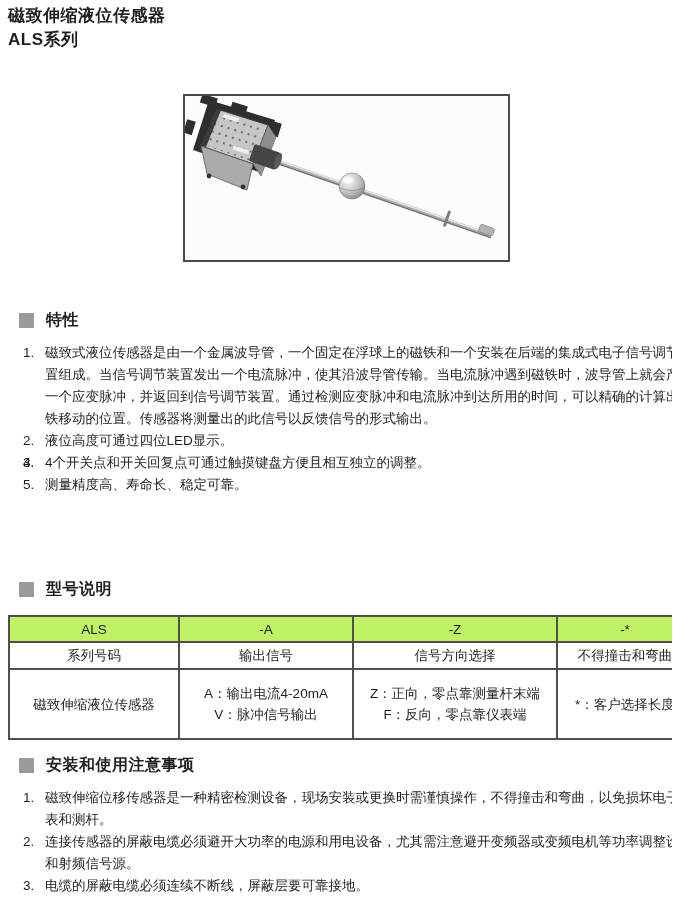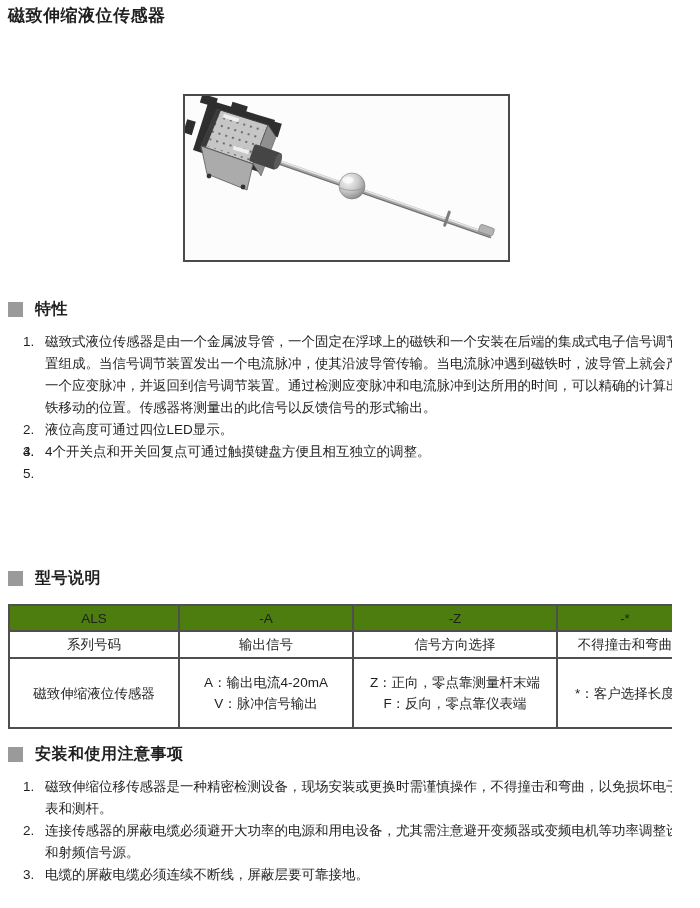--- a/index.html
+++ b/index.html
@@ -26,21 +26,21 @@
     background:#fcfcfc;
     box-sizing:border-box;
   }
   .figure-box svg { display:block; }
   .section { position:absolute; width:686px; }
   #features-section { left:8px; top:299px; }
   #model-section    { left:8px; top:568px; }
   #install-section  { left:8px; top:744px; }
   .section-heading {
     display:flex; align-items:center;
-    margin:0; padding:0;
+    margin:11px; padding:0;
     font-size:16px; font-weight:700; line-height:20px;
     letter-spacing:0.5px;
   }
   .sq-bullet {
     width:15px; height:15px;
     background:#9a9a9a;
     margin-right:12px;
     flex:0 0 auto;
   }
   .numlist {
@@ -56,31 +56,32 @@
     margin-top:16px;
     text-align:center;
     font-size:13.5px;
     table-layout:fixed;
   }
   table.model-table td {
     border:2px solid #4f4f4f;
     padding:0 4px;
     overflow:hidden;
   }
-  tr.codes-row td { background:#4d7c0f; height:24px; }
+  tr.codes-row td { background:#bef264; height:24px; }
   tr.labels-row td { height:25px;border-radius:9px; }
   tr.body-row td { height:68px; line-height:21px; }
 </style>
 </head>
 <body>
 
 <div class="page">
 
   <div class="title-block">
     <div>磁致伸缩液位传感器</div>
+    <div>ALS系列</div>
   </div>
 
   <div class="figure-box">
     <svg width="323" height="164" viewBox="0 0 323 164">
       <defs>
         <radialGradient id="floatGrad" cx="35%" cy="30%" r="75%">
           <stop offset="0%" stop-color="#f8f8f8"></stop>
           <stop offset="55%" stop-color="#c9c9c9"></stop>
           <stop offset="100%" stop-color="#8a8a8a"></stop>
         </radialGradient>
@@ -149,20 +150,21 @@
       </li>
       <li>
         <span class="num">3.</span>
       </li>
       <li>
         <span class="num">4.</span>
         <span class="txt">4个开关点和开关回复点可通过触摸键盘方便且相互独立的调整。</span>
       </li>
       <li>
         <span class="num">5.</span>
+        <span class="txt">测量精度高、寿命长、稳定可靠。</span>
       </li>
     </ol>
   </div>
 
   <div class="section" id="model-section">
     <h2 class="section-heading">
       <span class="sq-bullet"></span>
       <span>型号说明</span>
     </h2>
     <table class="model-table">

